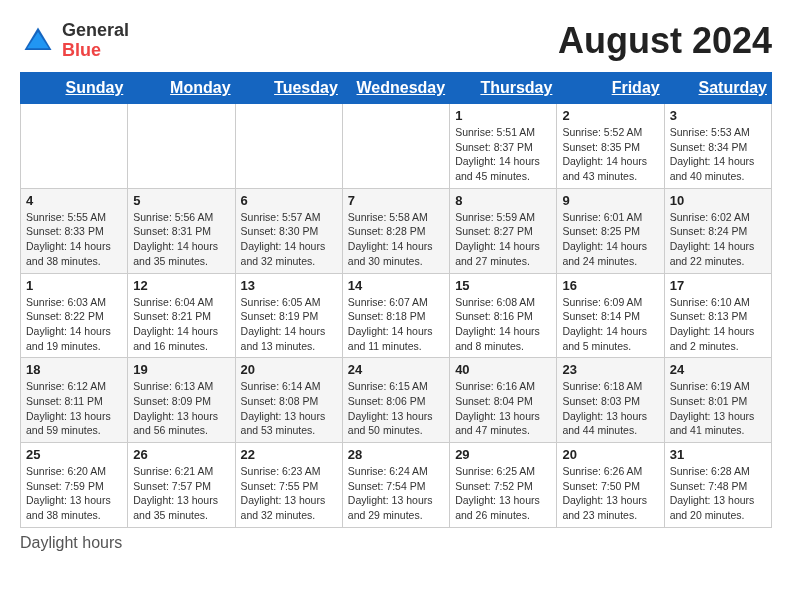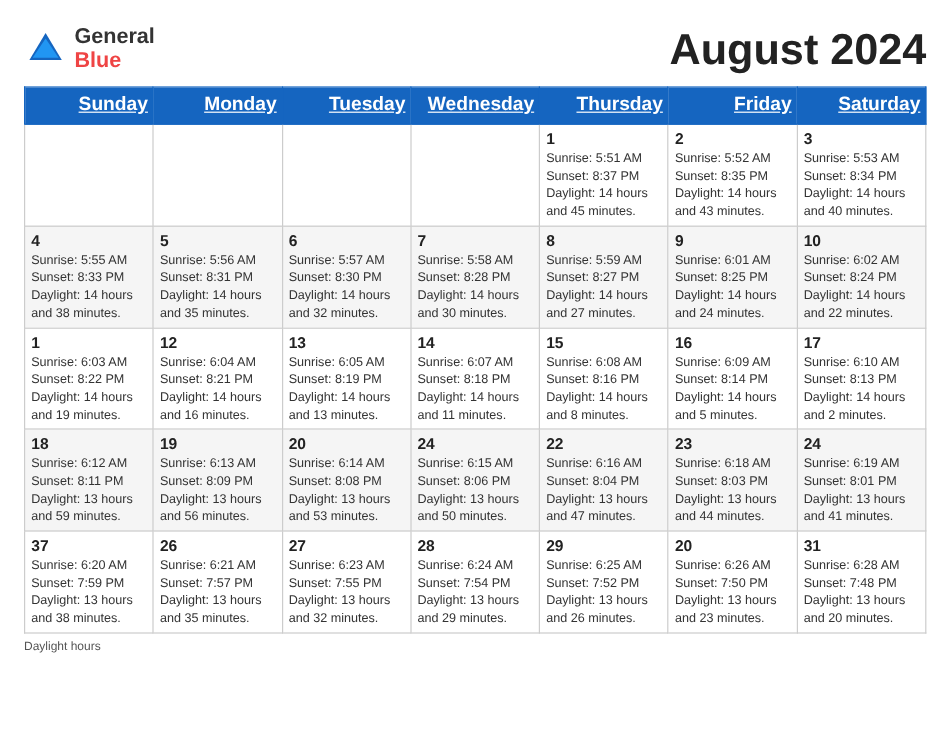--- a/index.html
+++ b/index.html
@@ -81,21 +81,21 @@
     .day-info {
       color: #333;
       font-size: 10.5px;
       line-height: 1.4;
     }
     .empty-cell {
       background: #fff !important;
     }
     .footer-note {
       margin-top: 6px;
-      font-size: 10px;
+      font-size: 16px;
       color: #555;
       text-align: left;
     }
   </style>
 </head>
 <body>
 
 <div class="header-area">
   <div class="logo">
     <svg class="logo-icon" viewBox="0 0 40 40">
@@ -214,43 +214,43 @@
         </td>
         <td>
           <span class="day-num">20</span>
           <div class="day-info">Sunrise: 6:14 AM<br>Sunset: 8:08 PM<br>Daylight: 13 hours and 53 minutes.</div>
         </td>
         <td>
           <span class="day-num">24</span>
           <div class="day-info">Sunrise: 6:15 AM<br>Sunset: 8:06 PM<br>Daylight: 13 hours and 50 minutes.</div>
         </td>
         <td>
-          <span class="day-num">22</span>
+          <span class="day-num">40</span>
           <div class="day-info">Sunrise: 6:16 AM<br>Sunset: 8:04 PM<br>Daylight: 13 hours and 47 minutes.</div>
         </td>
         <td>
           <span class="day-num">23</span>
           <div class="day-info">Sunrise: 6:18 AM<br>Sunset: 8:03 PM<br>Daylight: 13 hours and 44 minutes.</div>
         </td>
         <td>
           <span class="day-num">24</span>
           <div class="day-info">Sunrise: 6:19 AM<br>Sunset: 8:01 PM<br>Daylight: 13 hours and 41 minutes.</div>
         </td>
       </tr>
       <tr>
         <td>
-          <span class="day-num">37</span>
+          <span class="day-num">25</span>
           <div class="day-info">Sunrise: 6:20 AM<br>Sunset: 7:59 PM<br>Daylight: 13 hours and 38 minutes.</div>
         </td>
         <td>
           <span class="day-num">26</span>
           <div class="day-info">Sunrise: 6:21 AM<br>Sunset: 7:57 PM<br>Daylight: 13 hours and 35 minutes.</div>
         </td>
         <td>
-          <span class="day-num">27</span>
+          <span class="day-num">22</span>
           <div class="day-info">Sunrise: 6:23 AM<br>Sunset: 7:55 PM<br>Daylight: 13 hours and 32 minutes.</div>
         </td>
         <td>
           <span class="day-num">28</span>
           <div class="day-info">Sunrise: 6:24 AM<br>Sunset: 7:54 PM<br>Daylight: 13 hours and 29 minutes.</div>
         </td>
         <td>
           <span class="day-num">29</span>
           <div class="day-info">Sunrise: 6:25 AM<br>Sunset: 7:52 PM<br>Daylight: 13 hours and 26 minutes.</div>
         </td>

